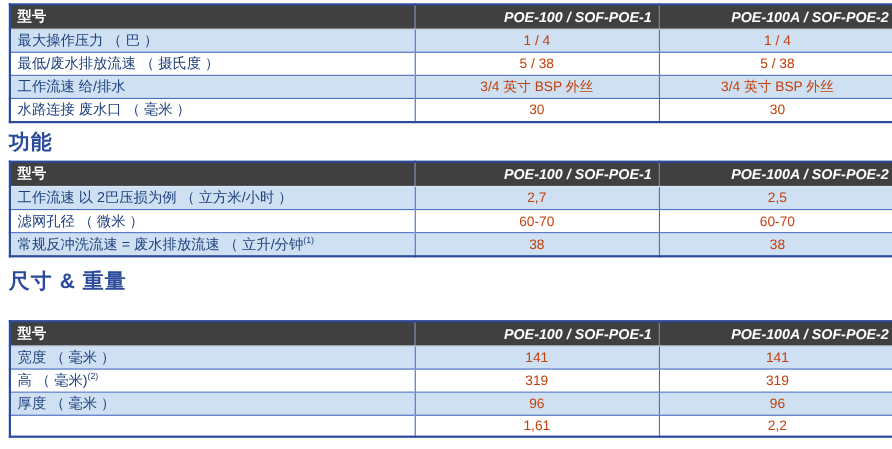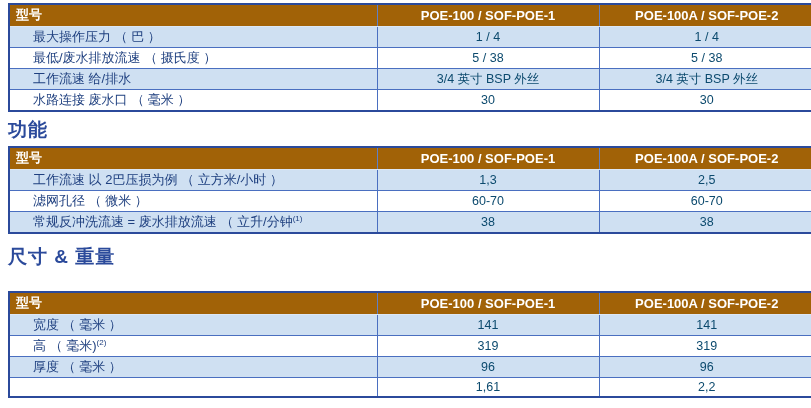--- a/index.html
+++ b/index.html
@@ -23,37 +23,37 @@
   table.spec-table {
     width: 789px;
     border-collapse: collapse;
     border: 2px solid #2b4a9b;
     table-layout: fixed;
   }
   .c1 { width: 368px; }
   .c2 { width: 222px; }
   .c3 { width: 216px; }
   th {
-    background: #a16207;
+    background: #404040;
     color: #ffffff;
     font-size: 13px;
     font-weight: bold;
     height: 17px;
     padding: 1px 6px 2px 6px;
     border-bottom: 1px solid #dce7f5;
   }
   th.c1 { text-align: left; }
-  th.c2, th.c3 { text-align: center; border-left: 1px solid #5f80c7; }
+  th.c2, th.c3 { text-align: right; border-left: 1px solid #5f80c7; font-style: italic; }
   td {
     height: 19px;
-    padding: 1px 23px;
+    padding: 1px 6px;
     border-top: 1px solid #4a6fc0;
   }
   td.lbl { color: #1e3f7f; text-align: left; font-size: 13px; }
-  td.val { color: #0c4a6e; text-align: center; font-size: 12.5px; border-left: 1px solid #4a6fc0; }
+  td.val { color: #c2410c; text-align: center; font-size: 12.5px; border-left: 1px solid #4a6fc0; }
   tbody tr:nth-child(odd) { background: #cfe0f2; }
   tbody tr:nth-child(even) { background: #ffffff; }
   sup { font-size: 8px; line-height: 0; }
   .footnote {
     margin: 4px 0 0 0;
     font-size: 10.5px;
     line-height: 13px;
     color: #24437f;
   }
   .footnote sup { font-size: 8px; margin-right: 2px; }
@@ -101,21 +101,21 @@
     <thead>
       <tr>
         <th class="c1">型号</th>
         <th class="c2">POE-100 / SOF-POE-1</th>
         <th class="c3">POE-100A / SOF-POE-2</th>
       </tr>
     </thead>
     <tbody>
       <tr>
         <td class="lbl"><span>工作流速 以 2巴压损为例 （ 立方米/小时 ）</span></td>
-        <td class="val">1,3</td>
+        <td class="val">2,7</td>
         <td class="val">2,5</td>
       </tr>
       <tr>
         <td class="lbl"><span>滤网孔径 （ 微米 ）</span></td>
         <td class="val">60-70</td>
         <td class="val">60-70</td>
       </tr>
       <tr>
         <td class="lbl"><span>常规反冲洗流速 = 废水排放流速 （ 立升/分钟</span><sup>(1)</sup></td>
         <td class="val">38</td>

